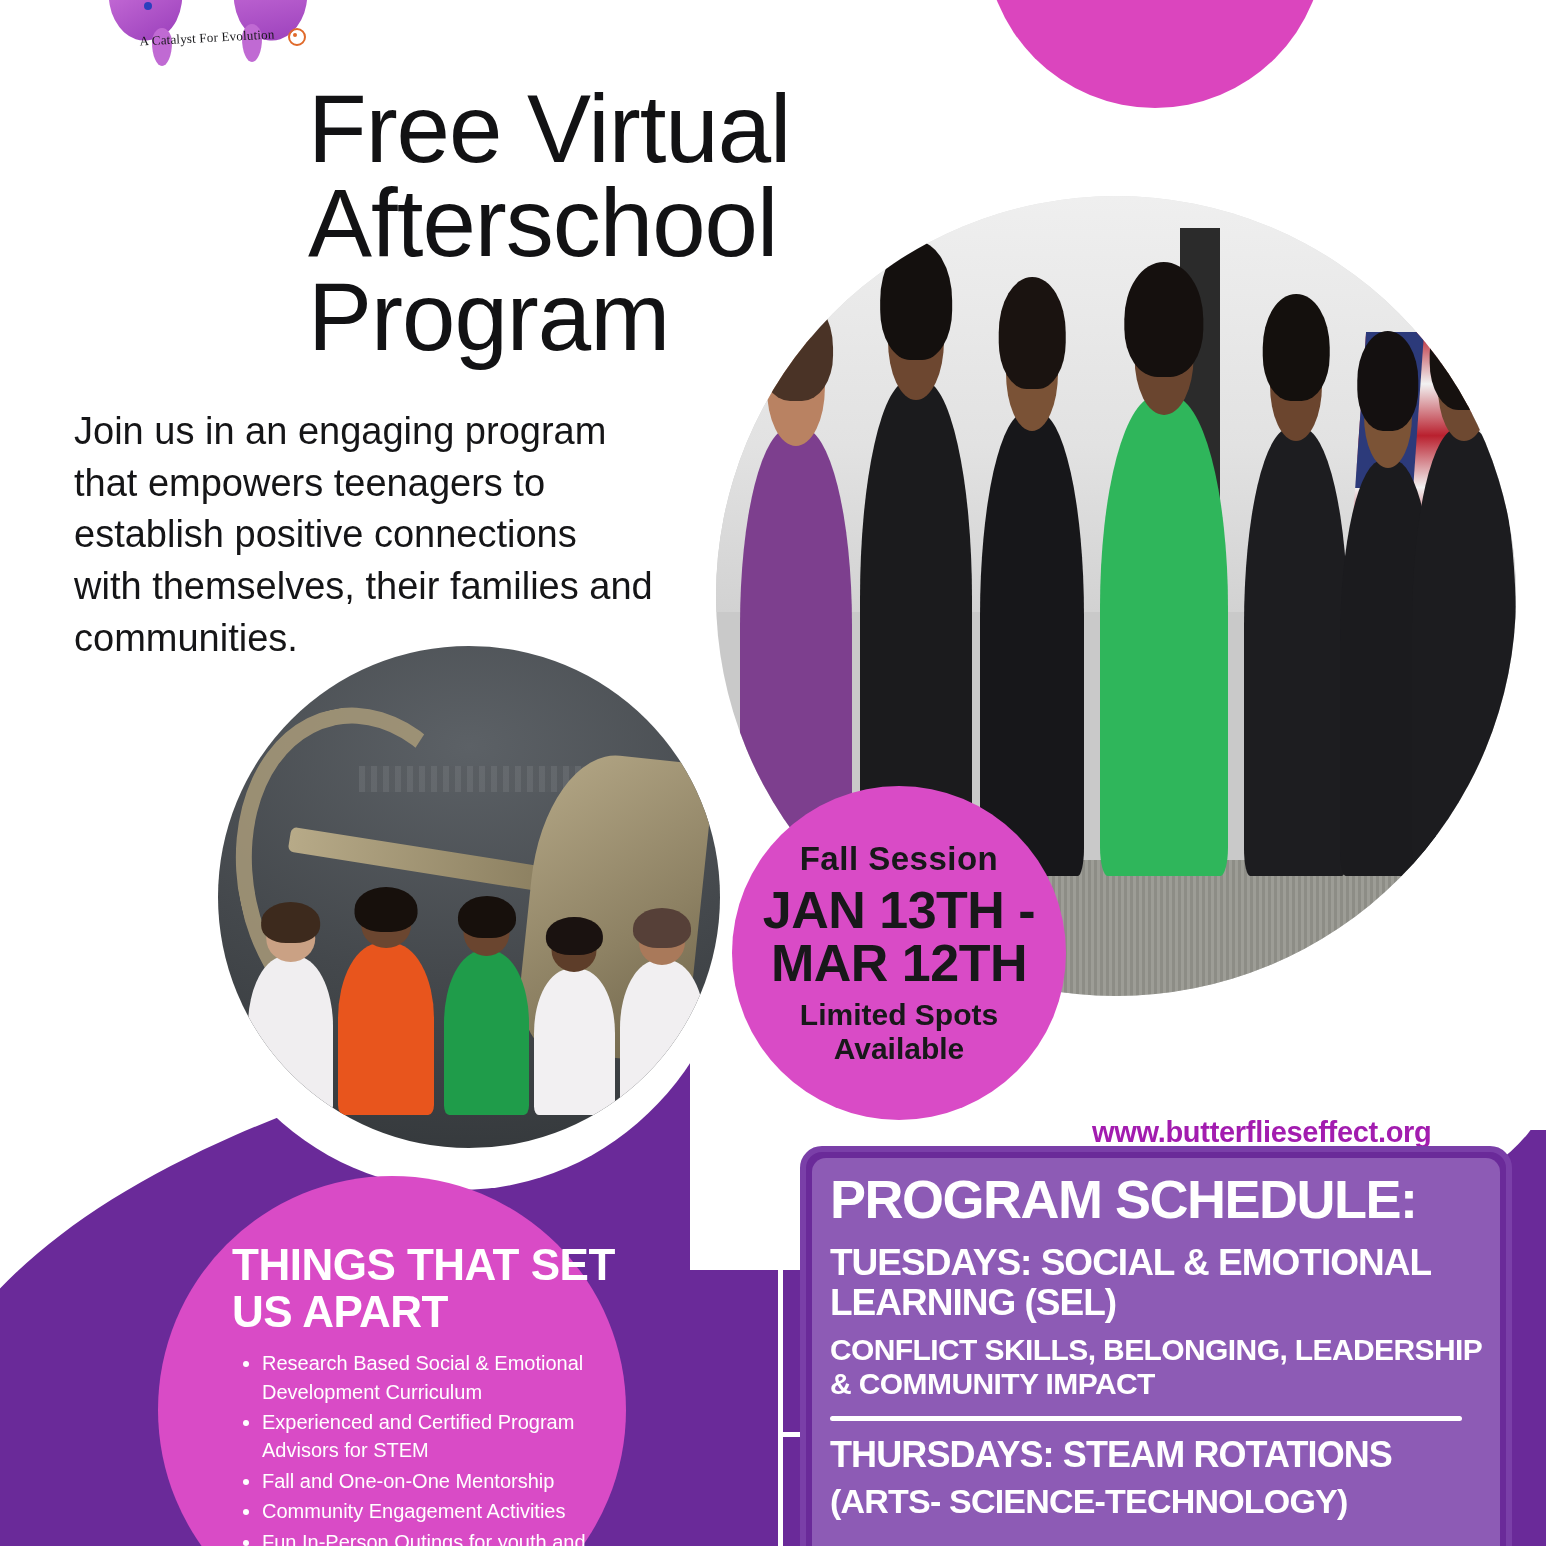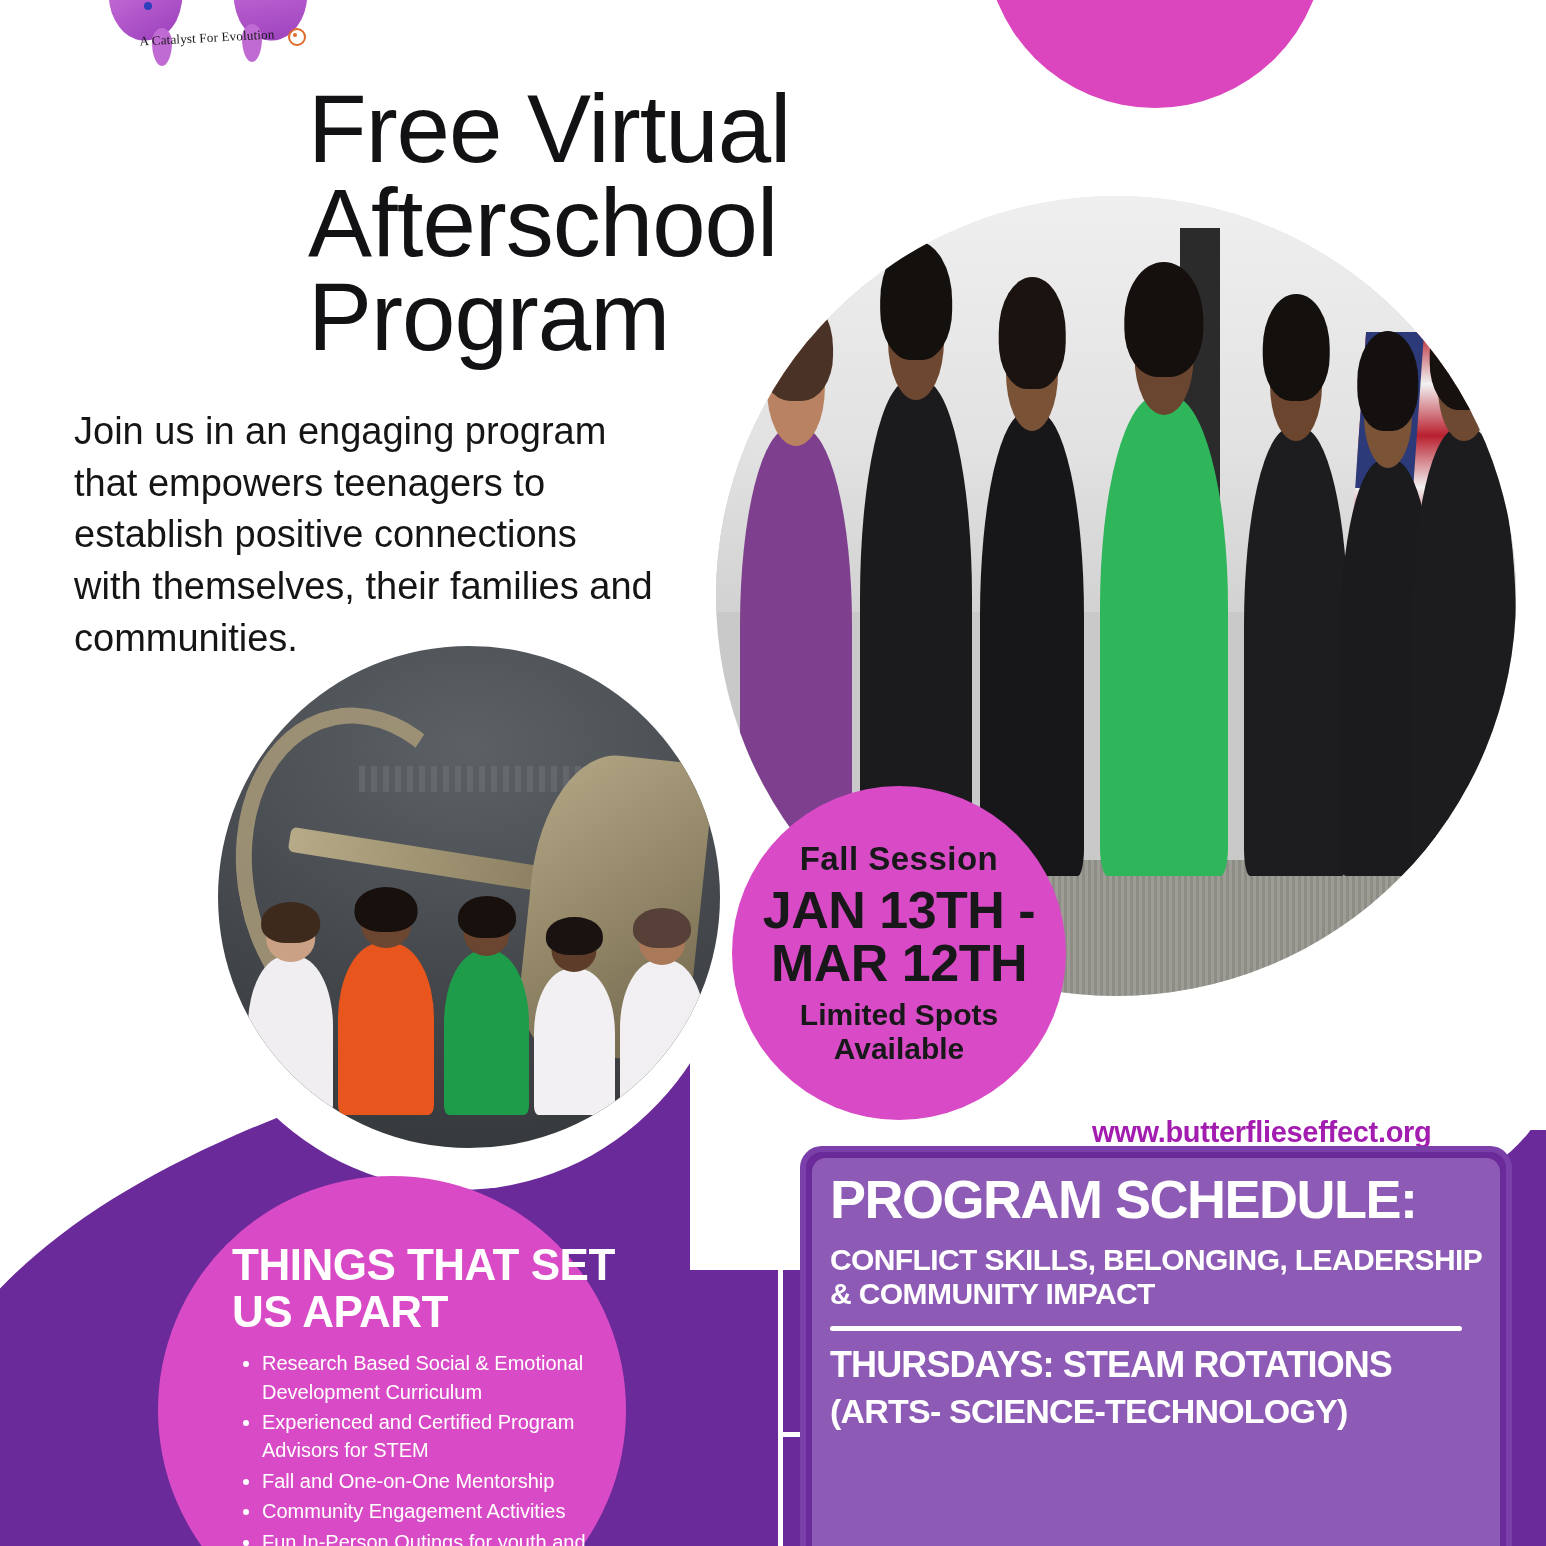--- a/index.html
+++ b/index.html
@@ -270,20 +270,21 @@
   </div>
 
   <div id="url">www.butterflieseffect.org</div>
 
   <div id="bracket-v"></div>
   <div id="bracket-h"></div>
 
   <div id="schedule-outer">
     <div id="schedule">
       <div class="title">PROGRAM SCHEDULE:</div>
+      <div class="line1">TUESDAYS: SOCIAL &amp; EMOTIONAL LEARNING (SEL)</div>
       <div class="line2">CONFLICT SKILLS,  BELONGING, LEADERSHIP &amp; COMMUNITY IMPACT</div>
       <div class="rule"></div>
       <div class="line3">THURSDAYS: STEAM ROTATIONS</div>
       <div class="line4">(ARTS- SCIENCE-TECHNOLOGY)</div>
     </div>
   </div>
 
 </div>
 
 </body></html>

